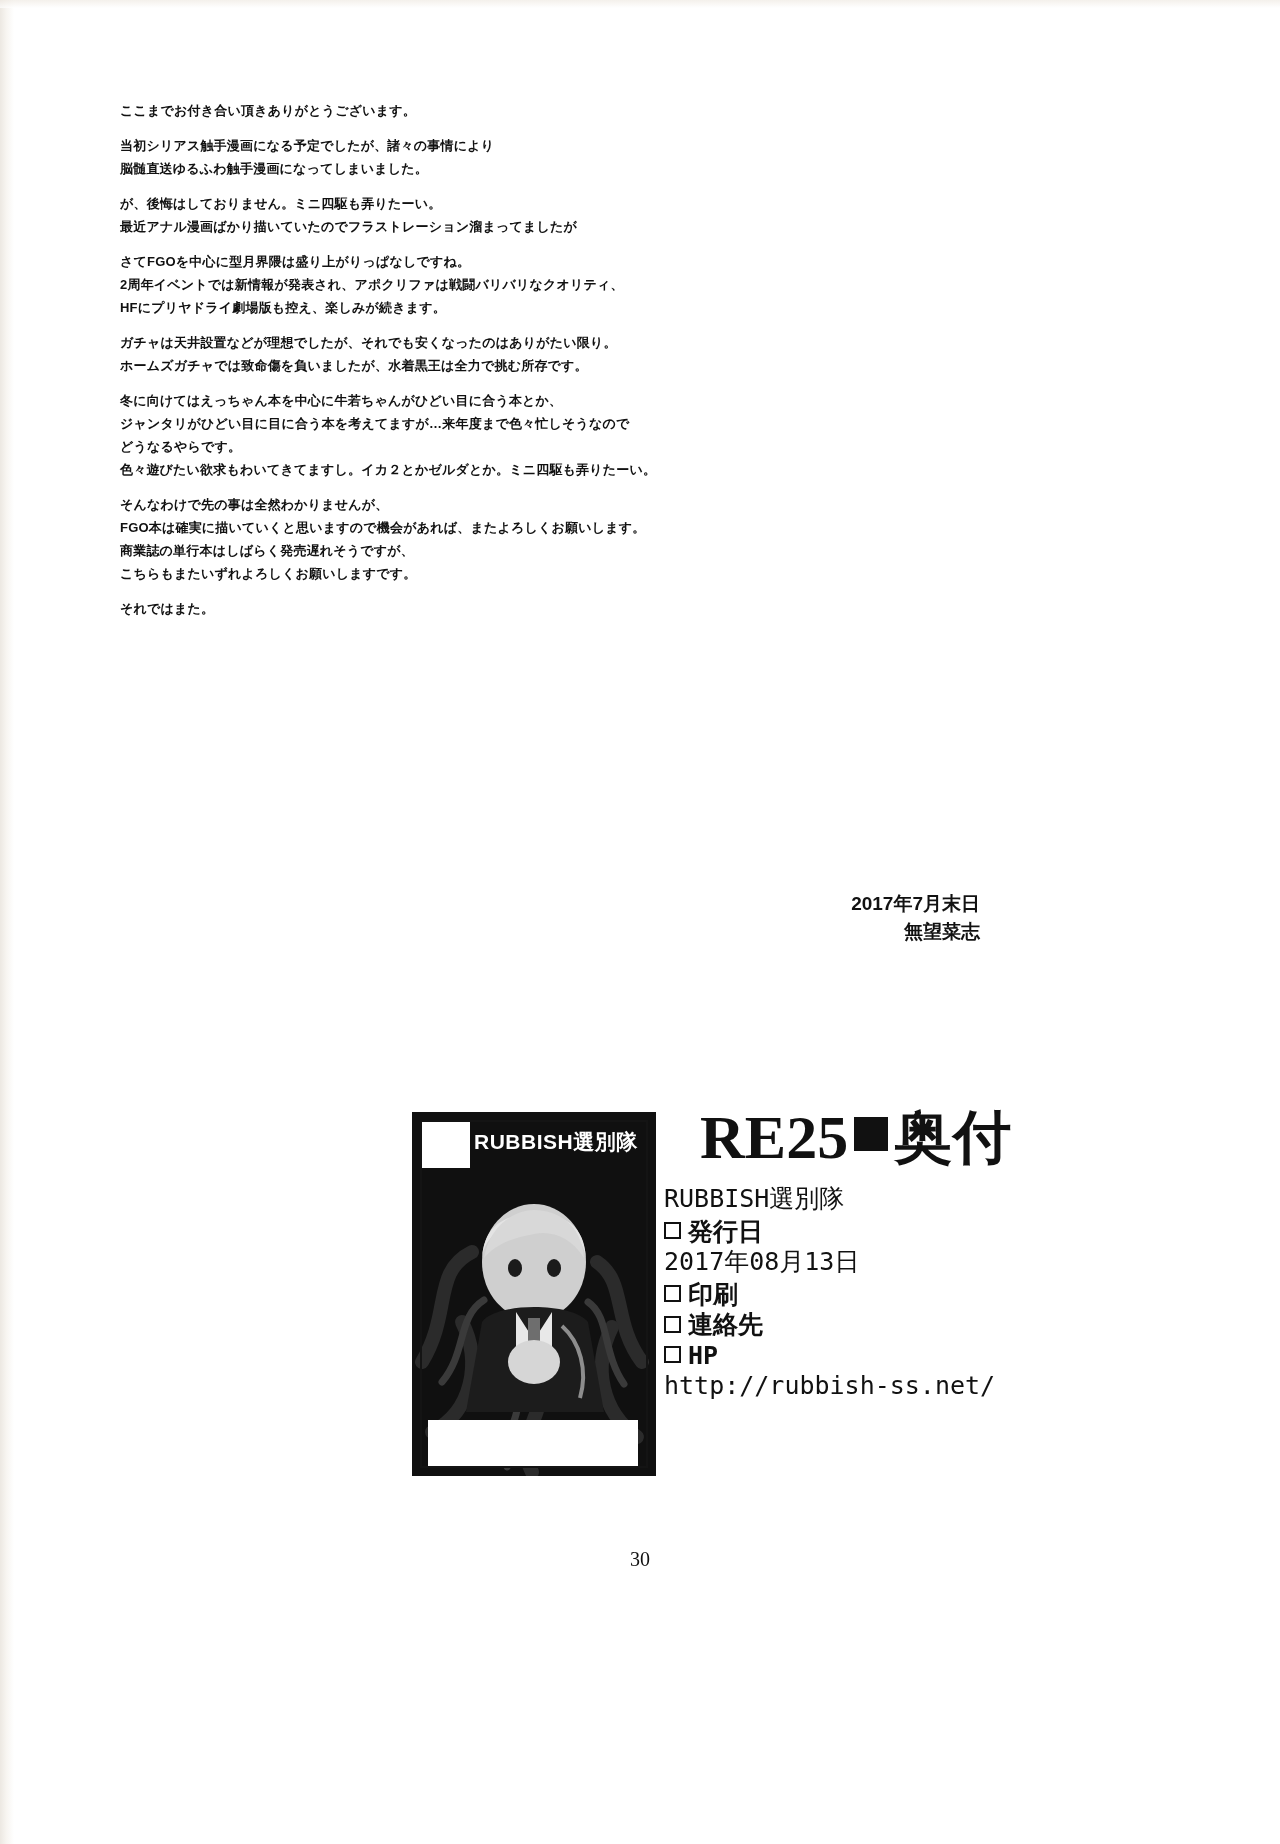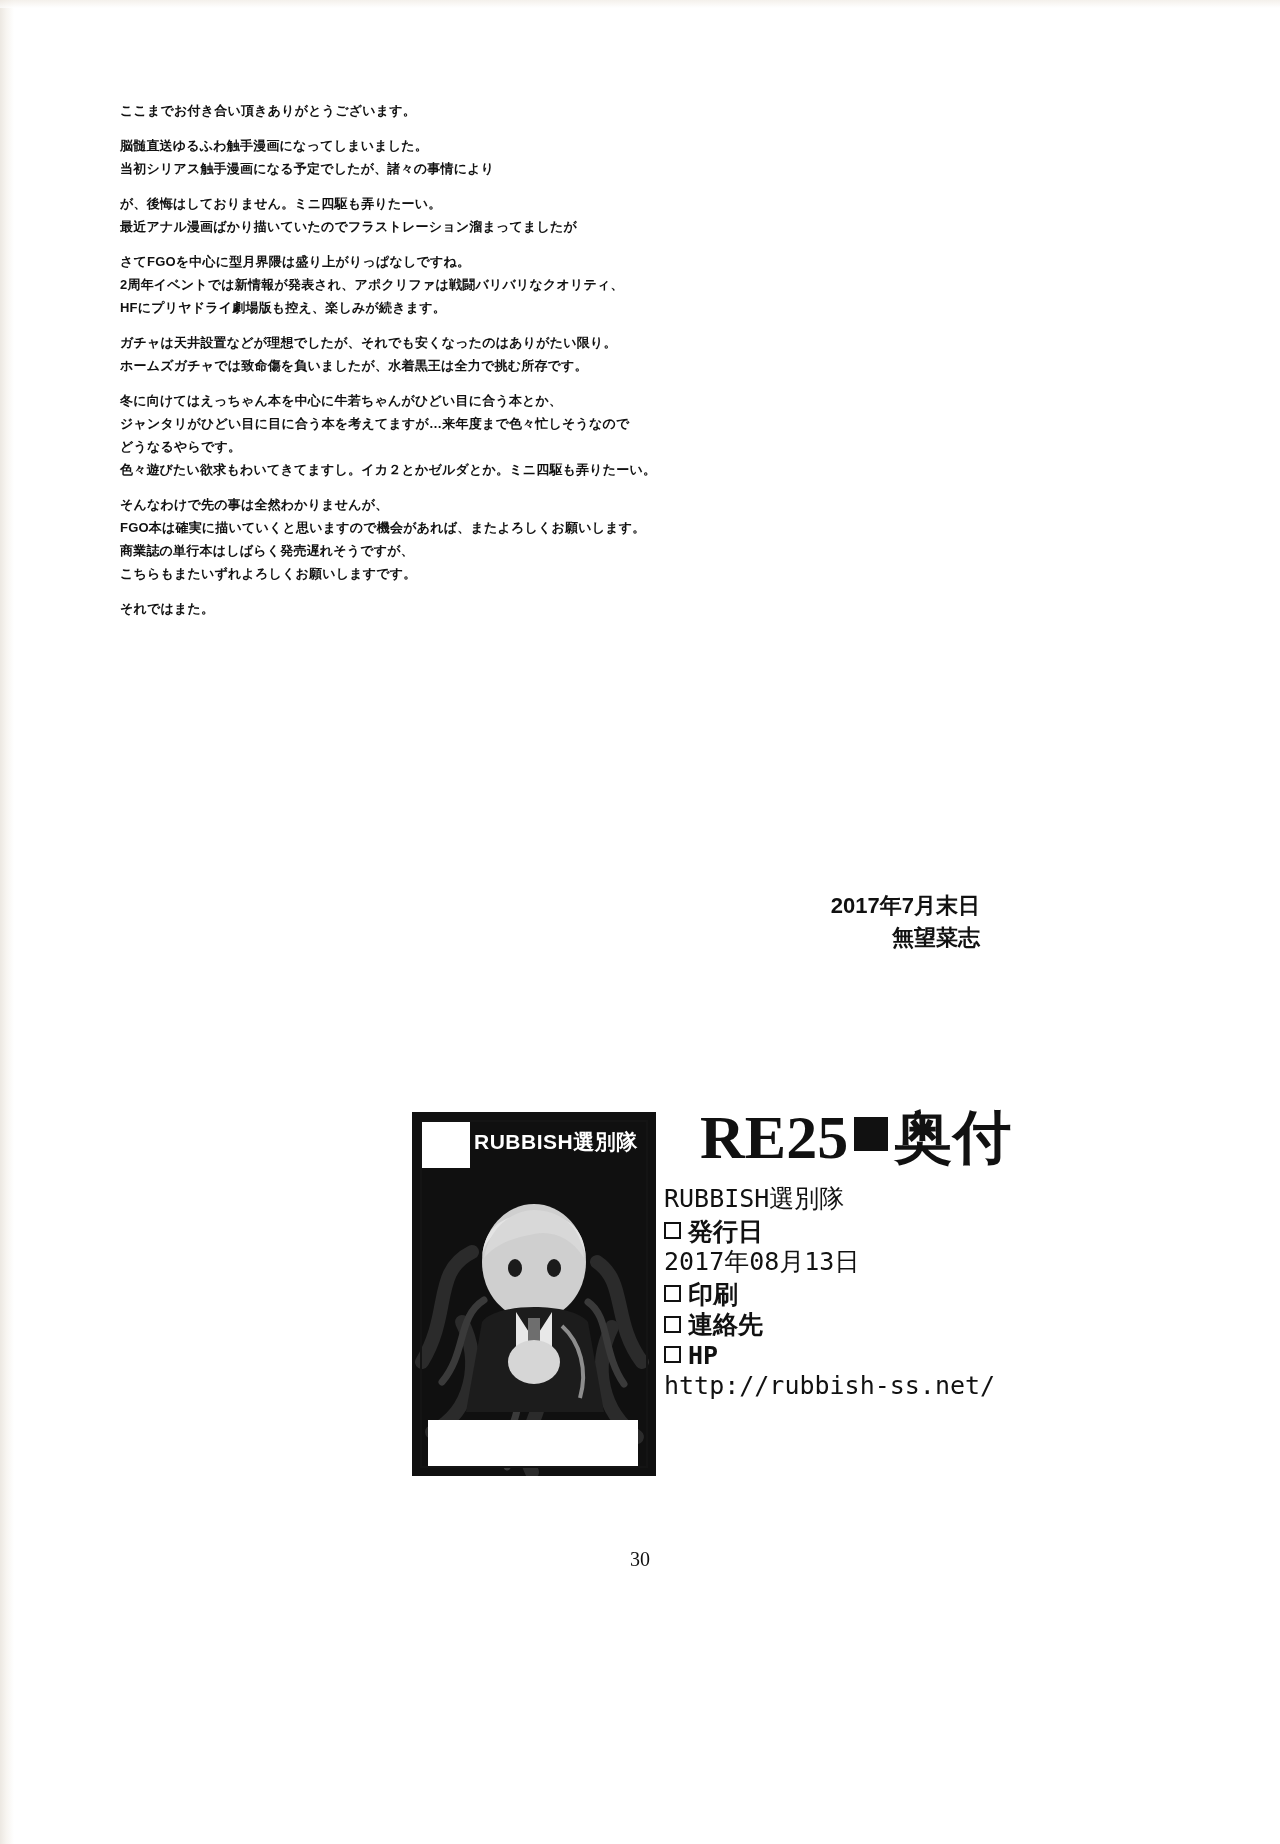--- a/index.html
+++ b/index.html
@@ -57,21 +57,21 @@
   .para .line:last-child {
     margin-bottom: 0;
   }
 
   
   .signature {
     position: absolute;
     right: 300px;
     top: 890px;
     text-align: right;
-    font-size: 22px;
+    font-size: 19px;
     font-weight: 700;
     color: #111111;
     line-height: 1.45;
   }
   .signature .line {
     display: block;
     white-space: pre;
   }
 
   
@@ -216,22 +216,22 @@
 <div class="page-edge-left"></div>
 <div class="page-edge-top"></div>
 
 <div class="afterword">
 
   <div class="para">
     <span class="line">ここまでお付き合い頂きありがとうございます。</span>
   </div>
 
   <div class="para">
+    <span class="line">当初シリアス触手漫画になる予定でしたが、諸々の事情により</span>
     <span class="line">脳髄直送ゆるふわ触手漫画になってしまいました。</span>
-    <span class="line">当初シリアス触手漫画になる予定でしたが、諸々の事情により</span>
   </div>
 
   <div class="para">
     <span class="line">が、後悔はしておりません。ミニ四駆も弄りたーい。</span>
     <span class="line">最近アナル漫画ばかり描いていたのでフラストレーション溜まってましたが</span>
   </div>
 
   <div class="para">
     <span class="line">さてFGOを中心に型月界隈は盛り上がりっぱなしですね。</span>
     <span class="line">2周年イベントでは新情報が発表され、アポクリファは戦闘バリバリなクオリティ、</span>

